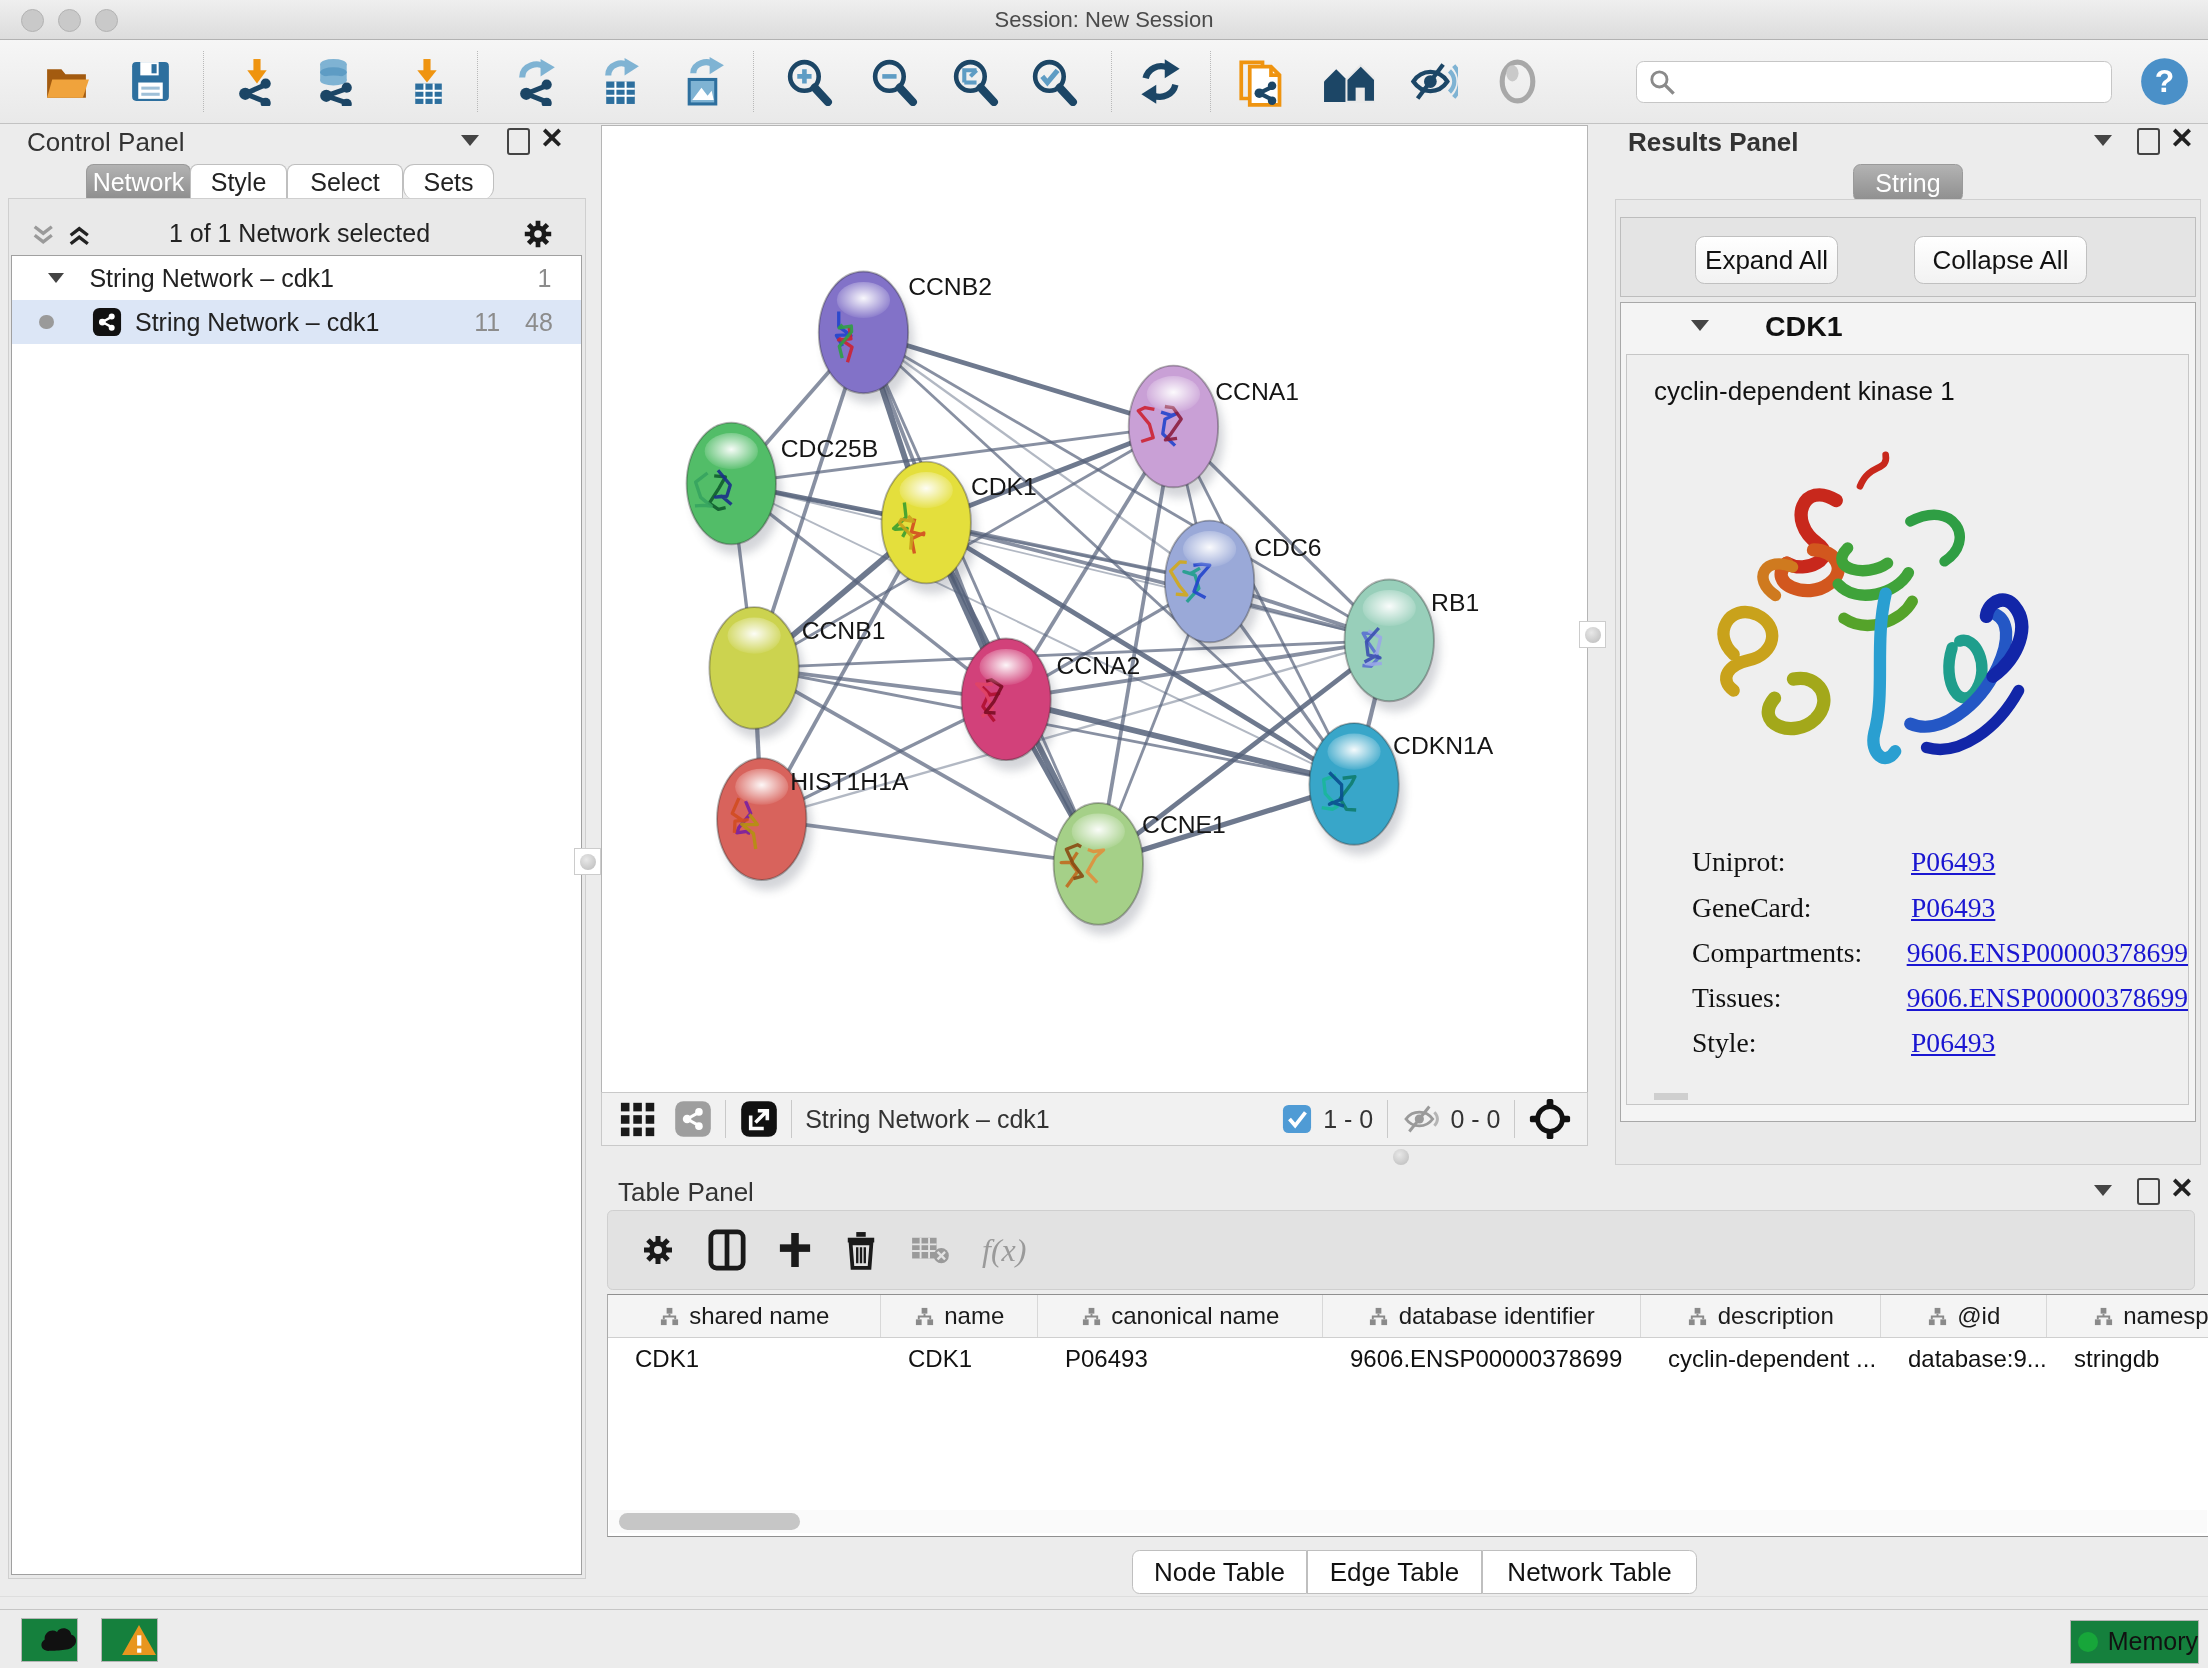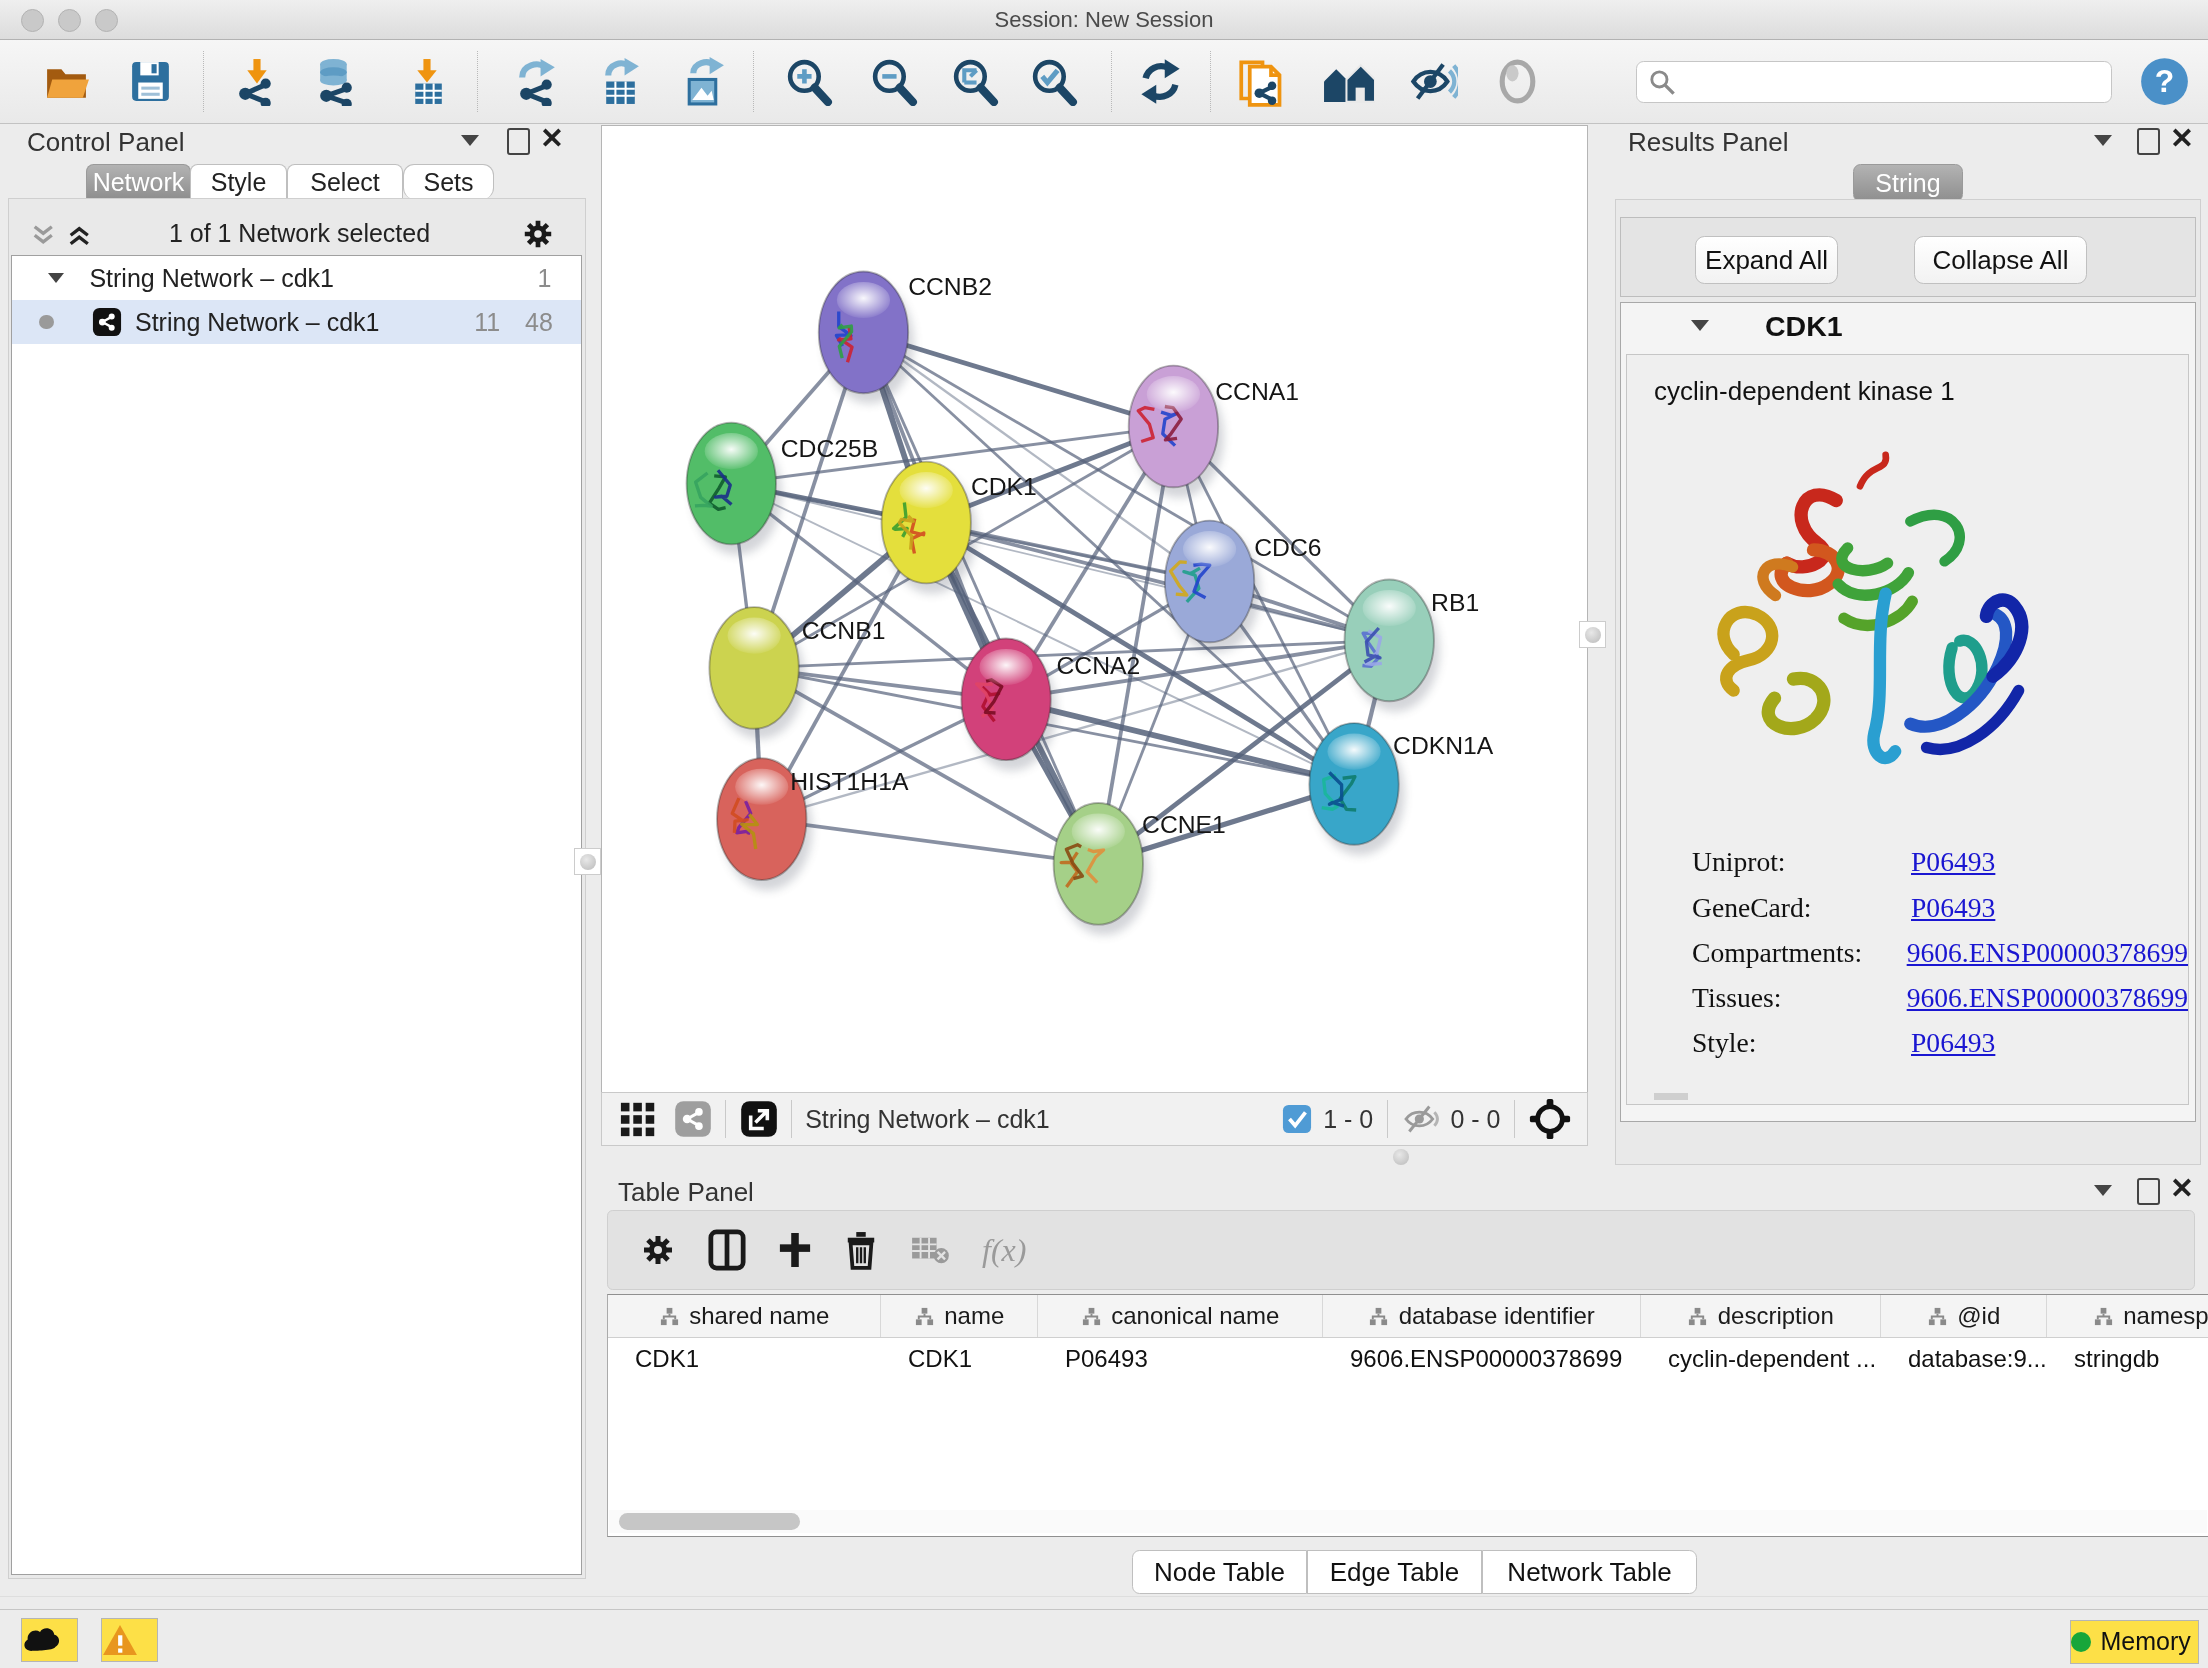--- a/index.html
+++ b/index.html
@@ -48,21 +48,21 @@
   .tbl{left:607px;top:1294px;width:1602px;height:243px;background:#fff;border-top:1.9px solid #8f8f8f;border-left:1px solid #aaa;border-bottom:1.9px solid #8f8f8f;overflow:hidden;box-sizing:border-box;}
   .tbl-head{display:flex;height:42px;background:#f4f4f4;border-bottom:1.9px solid #cfcfcf;}
   .tbl-hcell{display:flex;align-items:center;justify-content:center;font-size:24px;color:#1a1a1a;border-right:1px solid #d8d8d8;box-sizing:border-box;gap:9.5px;flex:none;}
   .tbl-row{display:flex;height:42px;}
   .tbl-cell{display:flex;align-items:center;font-size:24px;color:#111;padding-left:27px;box-sizing:border-box;flex:none;}
   .hscroll{left:609px;top:1510px;width:1598px;height:23px;background:#fafafa;}
   .hthumb{left:9.5px;top:2.9px;width:181px;height:17px;background:#c6c6c6;border-radius:8.6px;}
   .btab{height:44px;display:flex;align-items:center;justify-content:center;font-size:26px;background:#fff;border:1px solid #bfbfbf;box-sizing:border-box;color:#111;}
   
   .statusbar{left:0;top:1609px;width:2208px;height:59px;background:#ececec;border-top:1px solid #c6c6c6;}
-  .sq-btn{width:57px;height:44px;background:#fde047;border:1.9px solid #b5b5b5;display:flex;align-items:center;justify-content:flex-start;box-sizing:border-box;}
+  .sq-btn{width:57px;height:44px;background:#15803d;border:1.9px solid #b5b5b5;display:flex;align-items:center;justify-content:flex-end;box-sizing:border-box;}
   svg{display:block;}
   .icon-label{font-size:25px;color:#333;}
 </style>
 </head>
 <body>
 
 <div class="app">
 
   <div class="abs titlebar">
     <div class="abs windot" style="left:21px;"></div>
@@ -513,21 +513,21 @@
         <circle cx="23" cy="23" r="13" stroke="#111" stroke-width="5" fill="none"></circle>
         <g fill="#111">
           <rect x="19.5" y="2" width="7" height="9" rx="2"></rect>
           <rect x="19.5" y="35" width="7" height="9" rx="2"></rect>
           <rect x="2" y="19.5" width="9" height="7" rx="2"></rect>
           <rect x="35" y="19.5" width="9" height="7" rx="2"></rect>
         </g>
       </svg>
   </div>
 
-  <div class="abs phead" style="left:1628px;top:127px;">Results Panel</div>
+  <div class="abs phead" style="left:1628px;top:127px;font-weight:bold;">Results Panel</div>
   <div class="abs tri" style="left:2094px;top:135px;"></div>
   <div class="abs floatico" style="left:2137px;top:128px;"></div>
   <div class="abs closeico" style="left:2170px;top:127px;">✕</div>
 
   <div class="abs pillsel" style="left:1853px;top:164px;width:108px;height:36px;">
       <span>String</span>
     </div>
 
   <div class="abs rp-body"></div>
   <div class="abs rp-btnbox"></div>

